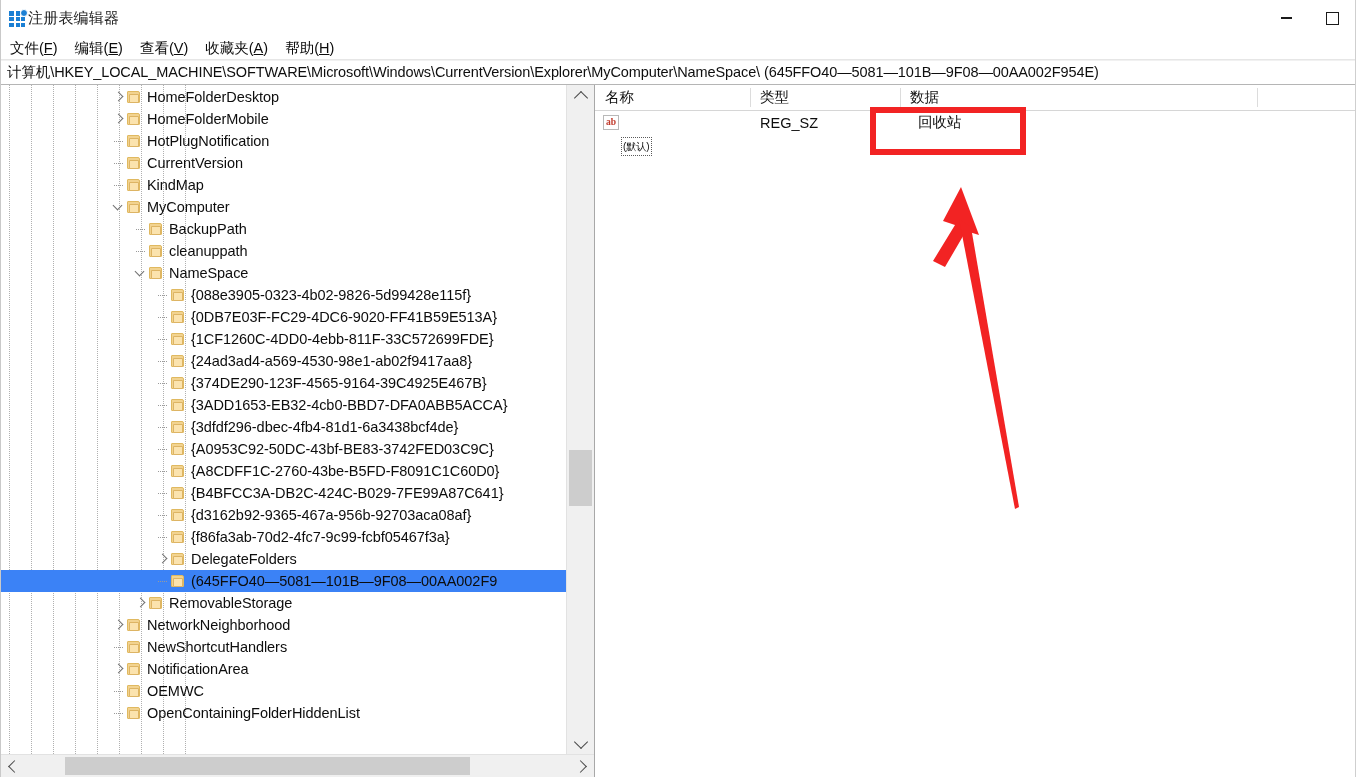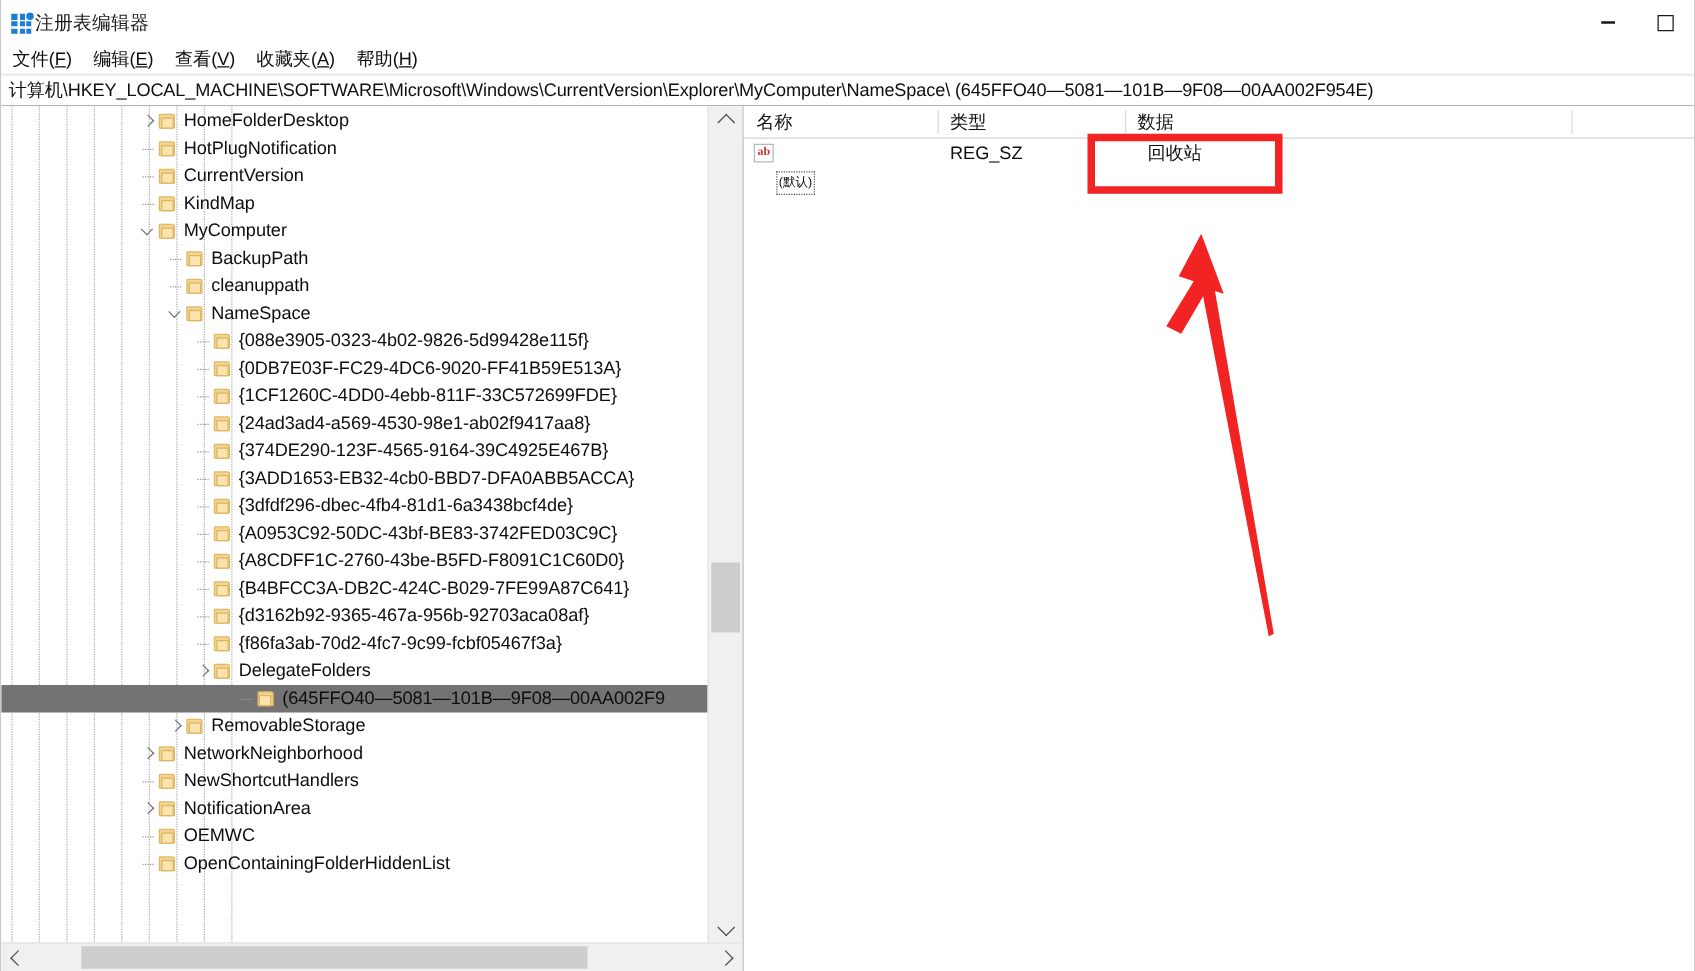--- a/index.html
+++ b/index.html
@@ -180,22 +180,21 @@
   }
   .tree-row {
     height: 22px;
     display: flex;
     align-items: center;
     position: relative;
     white-space: nowrap;
     cursor: default;
   }
   .tree-row.selected {
-    background: #737373;
-    justify-content: center;
+    background: #3b82f6;
   }
   .tree-row .twisty {
     width: 16px;
     height: 22px;
     flex: 0 0 auto;
     position: relative;
   }
   .twisty.expandable::before,
   .twisty.expanded::before {
     content: "";
@@ -522,20 +521,29 @@
             </div>
           <div class="tree" id="tree">
               <div class="tree-row">
                 <div style="width: 110px; flex: 0 0 auto;"></div>
                 <div class="twisty expandable"></div>
                 <div class="folder-ico">
                   <div class="back"></div>
                   <div class="front"></div>
                 </div>
                 <div class="tree-label">HomeFolderDesktop</div>
+              </div>
+              <div class="tree-row">
+                <div style="width: 110px; flex: 0 0 auto;"></div>
+                <div class="twisty expandable"></div>
+                <div class="folder-ico">
+                  <div class="back"></div>
+                  <div class="front"></div>
+                </div>
+                <div class="tree-label">HomeFolderMobile</div>
               </div>
               <div class="tree-row">
                 <div style="width: 110px; flex: 0 0 auto;"></div>
                 <div class="twisty leaf"></div>
                 <div class="folder-ico">
                   <div class="back"></div>
                   <div class="front"></div>
                 </div>
                 <div class="tree-label">HotPlugNotification</div>
               </div>

